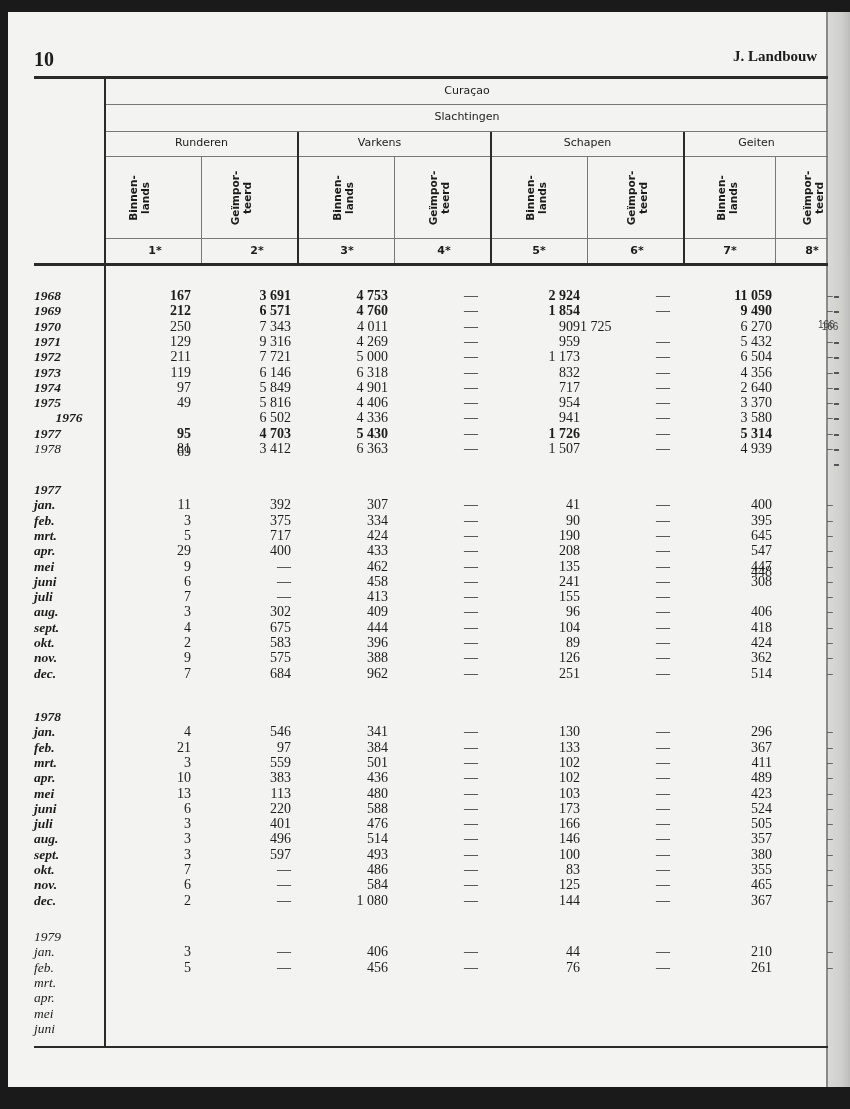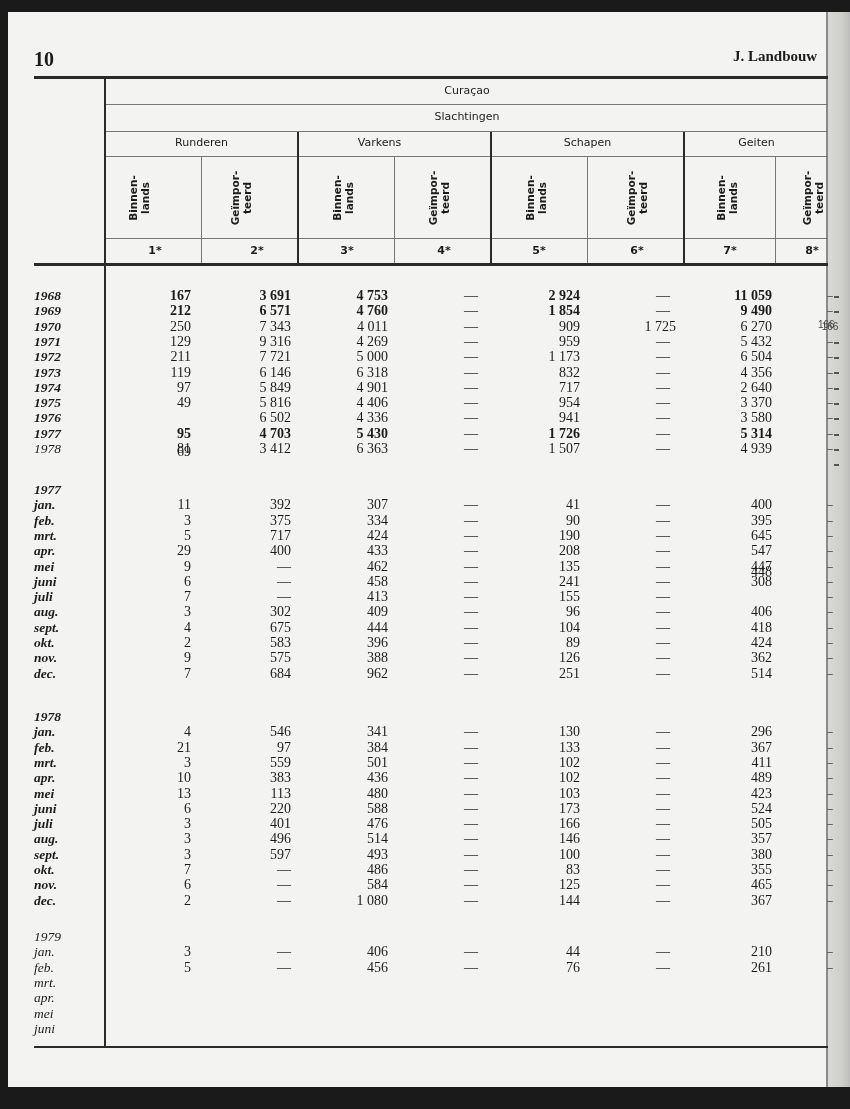--- a/index.html
+++ b/index.html
@@ -145,21 +145,21 @@
       <div class="cell b" style="top: 303.3px; left: 702px; width: 70px;">9 490</div>
       <div class="cell dash" style="top: 303.3px; left: 810px; width: 40px; font-size: 10px; font-family: &quot;Liberation Sans&quot;, sans-serif; color: rgb(68, 68, 68);">–</div>
     </div>
     <div class="grp">
       <div class="rowlabel b" style="top: 318.6px;">1970</div>
       <div class="cell" style="top: 318.6px; left: 121px; width: 70px;">250</div>
       <div class="cell" style="top: 318.6px; left: 221px; width: 70px;">7 343</div>
       <div class="cell" style="top: 318.6px; left: 318px; width: 70px;">4 011</div>
       <div class="cell dash" style="top: 318.6px; left: 451px; width: 40px;">—</div>
       <div class="cell" style="top: 318.6px; left: 510px; width: 70px;">909</div>
-      <div class="cell" style="top: 318.6px; left: 616px; width: 60px; text-align: right;">1 725</div>
+      <div class="cell" style="top: 318.6px; left: 580px; width: 60px; text-align: left;">1 725</div>
       <div class="cell" style="top: 318.6px; left: 702px; width: 70px;">6 270</div>
       <div class="cell dash" style="top: 318.6px; left: 810px; width: 40px; font-size: 10px; font-family: &quot;Liberation Sans&quot;, sans-serif; color: rgb(68, 68, 68);">166</div>
     </div>
     <div class="grp">
       <div class="rowlabel b" style="top: 333.9px;">1971</div>
       <div class="cell" style="top: 333.9px; left: 121px; width: 70px;">129</div>
       <div class="cell" style="top: 333.9px; left: 221px; width: 70px;">9 316</div>
       <div class="cell" style="top: 333.9px; left: 318px; width: 70px;">4 269</div>
       <div class="cell dash" style="top: 333.9px; left: 451px; width: 40px;">—</div>
       <div class="cell" style="top: 333.9px; left: 510px; width: 70px;">959</div>
@@ -205,21 +205,21 @@
       <div class="cell" style="top: 395.1px; left: 121px; width: 70px;">49</div>
       <div class="cell" style="top: 395.1px; left: 221px; width: 70px;">5 816</div>
       <div class="cell" style="top: 395.1px; left: 318px; width: 70px;">4 406</div>
       <div class="cell dash" style="top: 395.1px; left: 451px; width: 40px;">—</div>
       <div class="cell" style="top: 395.1px; left: 510px; width: 70px;">954</div>
       <div class="cell dash" style="top: 395.1px; left: 643px; width: 40px;">—</div>
       <div class="cell" style="top: 395.1px; left: 702px; width: 70px;">3 370</div>
       <div class="cell dash" style="top: 395.1px; left: 810px; width: 40px; font-size: 10px; font-family: &quot;Liberation Sans&quot;, sans-serif; color: rgb(68, 68, 68);">–</div>
     </div>
     <div class="grp">
-      <div class="rowlabel b" style="top: 410.4px;">1976</div>
+      <div class="rowlabel b" style="top: 410.4px; text-align: center;">1976</div>
       <div class="cell" style="top: 410.4px; left: 121px; width: 70px; margin-top: 34px;">69</div>
       <div class="cell" style="top: 410.4px; left: 221px; width: 70px;">6 502</div>
       <div class="cell" style="top: 410.4px; left: 318px; width: 70px;">4 336</div>
       <div class="cell dash" style="top: 410.4px; left: 451px; width: 40px;">—</div>
       <div class="cell" style="top: 410.4px; left: 510px; width: 70px;">941</div>
       <div class="cell dash" style="top: 410.4px; left: 643px; width: 40px;">—</div>
       <div class="cell" style="top: 410.4px; left: 702px; width: 70px;">3 580</div>
       <div class="cell dash" style="top: 410.4px; left: 810px; width: 40px; font-size: 10px; font-family: &quot;Liberation Sans&quot;, sans-serif; color: rgb(68, 68, 68);">–</div>
     </div>
     <div class="grp">

